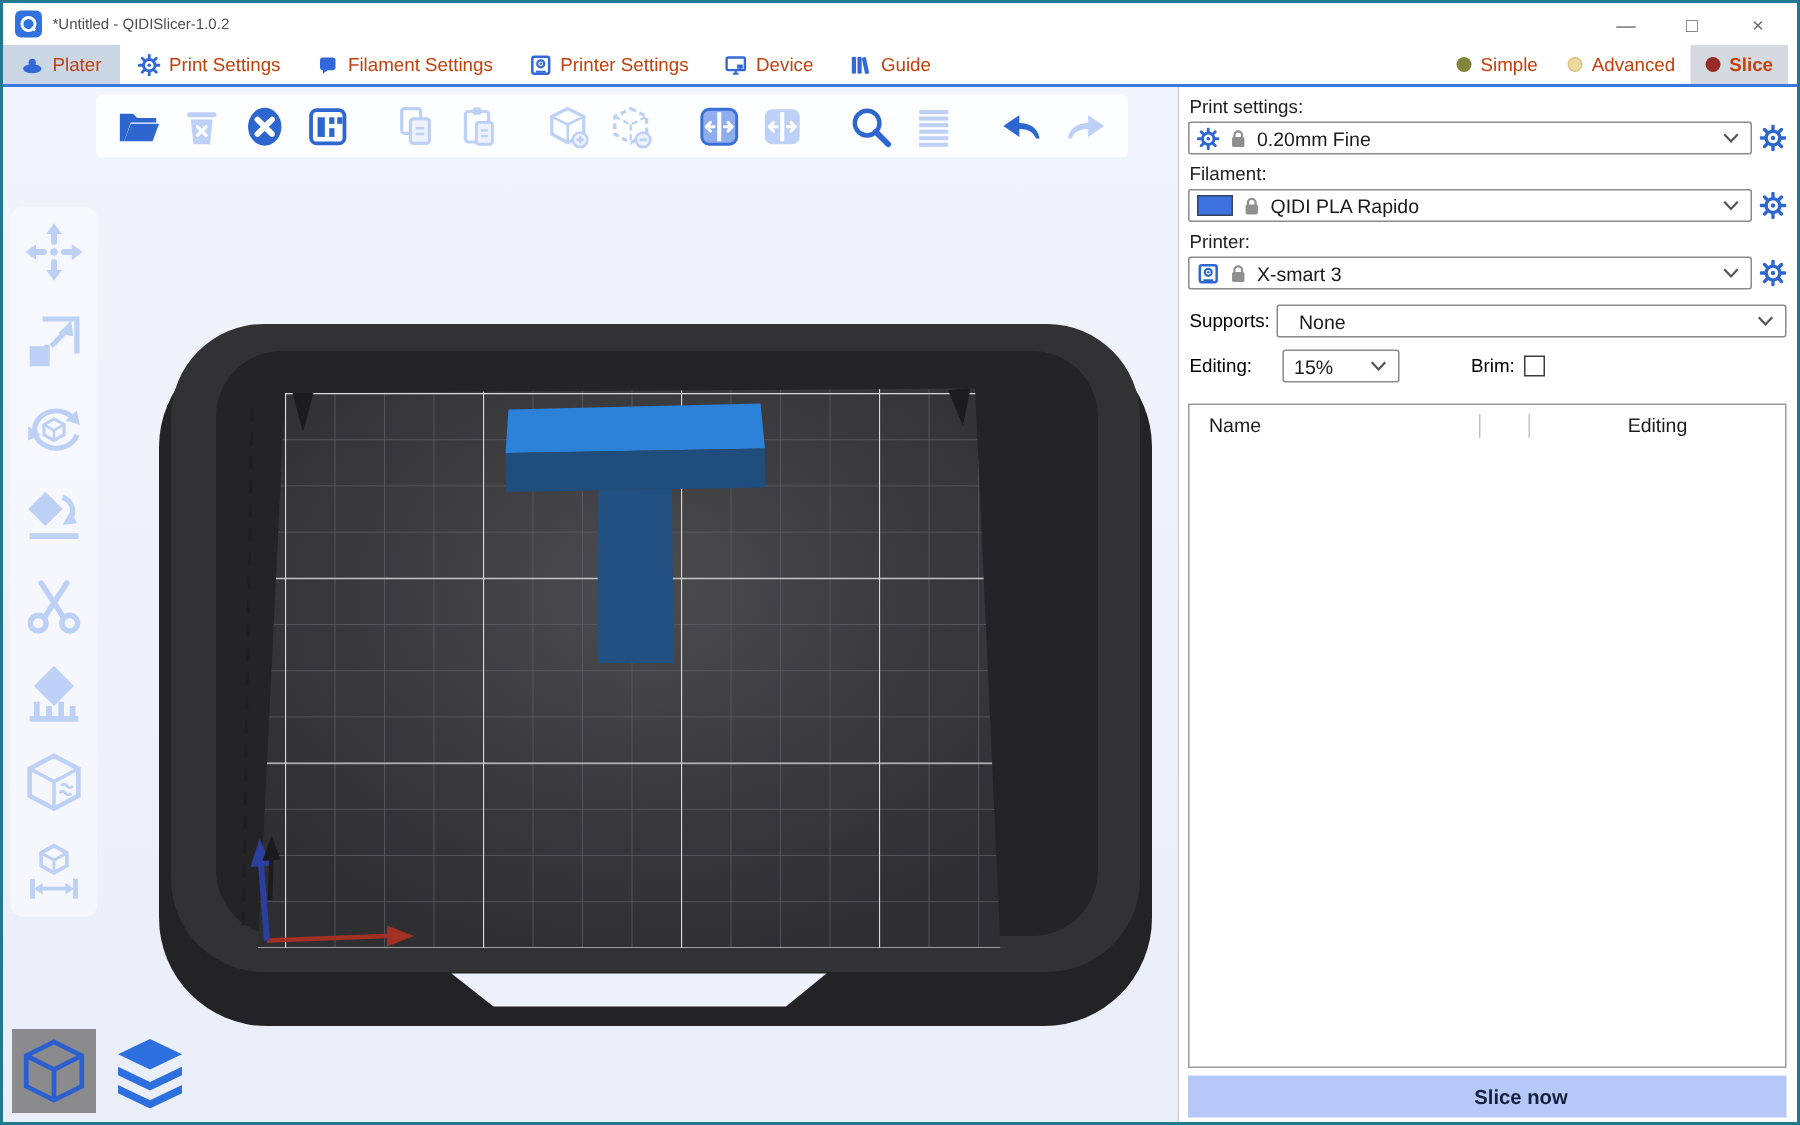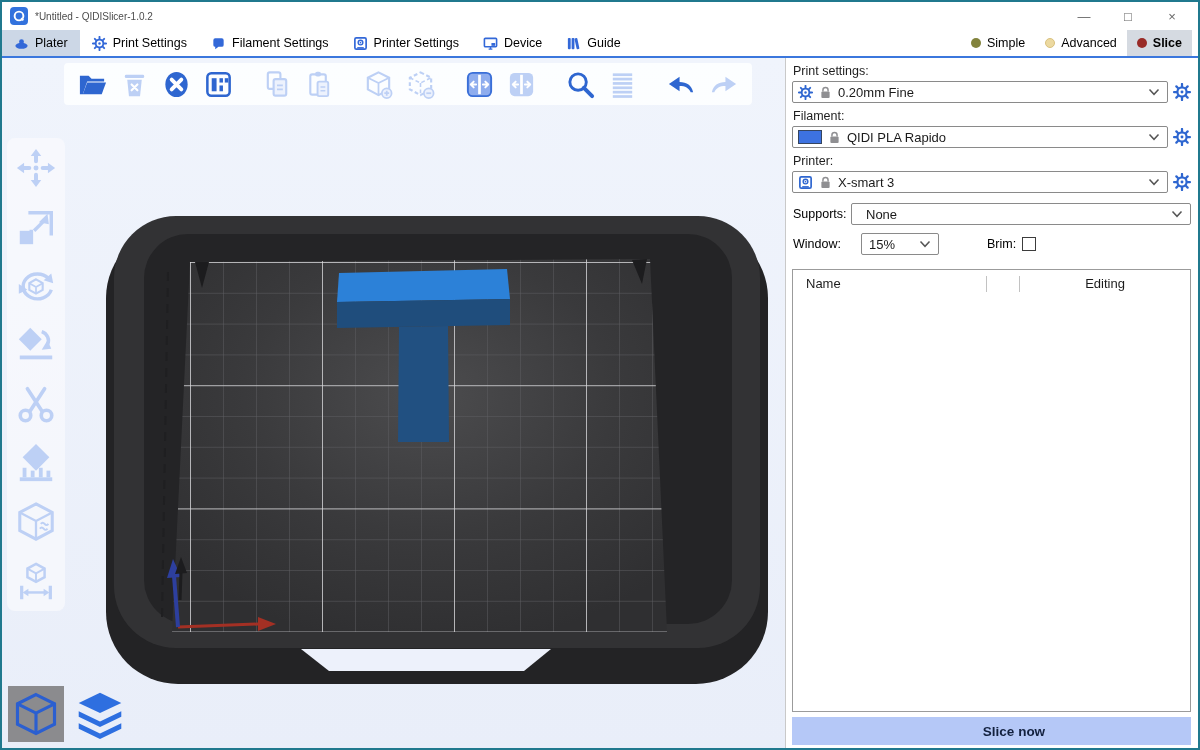--- a/index.html
+++ b/index.html
@@ -13,21 +13,21 @@
   .appicon { width:18px; height:18px; border-radius:4px; background:#3272dd; display:inline-flex; align-items:center; justify-content:center; margin-right:7px; }
   .title-text { font-size:10px; color:#4d4d4d; }
   .win-controls { margin-left:auto; display:flex; }
   .win-btn { width:44px; height:26px; display:flex; align-items:center; justify-content:center; color:#666; font-size:13px; cursor:default; }
 
   
   .menubar { height:22px; display:flex; align-items:center; gap:22px; padding:0 10px; background:#fff; font-size:12.5px; color:#3a3a3a; flex:0 0 auto; }
   .menu-item { cursor:default; }
 
   
-  .tabbar { height:26px; display:flex; align-items:stretch; background:#fff; flex:0 0 auto; font-size:12.5px; color:#000000; }
+  .tabbar { height:26px; display:flex; align-items:stretch; background:#fff; flex:0 0 auto; font-size:12.5px; color:#c2410c; }
   .tab { display:flex; align-items:center; gap:6px; padding:0 12px; cursor:default; }
   .tab.active { background:#ccd7e6; }
   .tab .ticon { width:15px; height:15px; color:#3368d8; flex:0 0 auto; }
   .modes { margin-left:auto; display:flex; align-items:stretch; padding-right:6px; }
   .mode { display:flex; align-items:center; gap:6px; padding:0 10px; }
   .mode.active { background:#d5dae1; font-weight:bold; }
   .dot { width:10px; height:10px; border-radius:50%; display:inline-block; }
   .dot.simple { background:#82833c; }
   .dot.advanced { background:#ecd9a0; border:1px solid #d9c17e; }
   .dot.expert { background:#992b27; }
@@ -519,21 +519,21 @@
         <span class="plabel2">Supports:</span>
         <div class="combo" style="padding-left:14px;">
           <span>None</span>
           <svg class="chev">
               <use href="#g-chev"></use>
             </svg>
         </div>
       </div>
 
       <div class="infill-row">
-        <span>Window:</span>
+        <span>Editing:</span>
         <div class="combo infill-combo" style="flex:0 0 auto;padding-left:7px;margin-left:20px;">
           <span>15%</span>
           <svg class="chev">
               <use href="#g-chev"></use>
             </svg>
         </div>
         <span class="brim-label">Brim:</span>
         <span class="checkbox"></span>
       </div>
 

